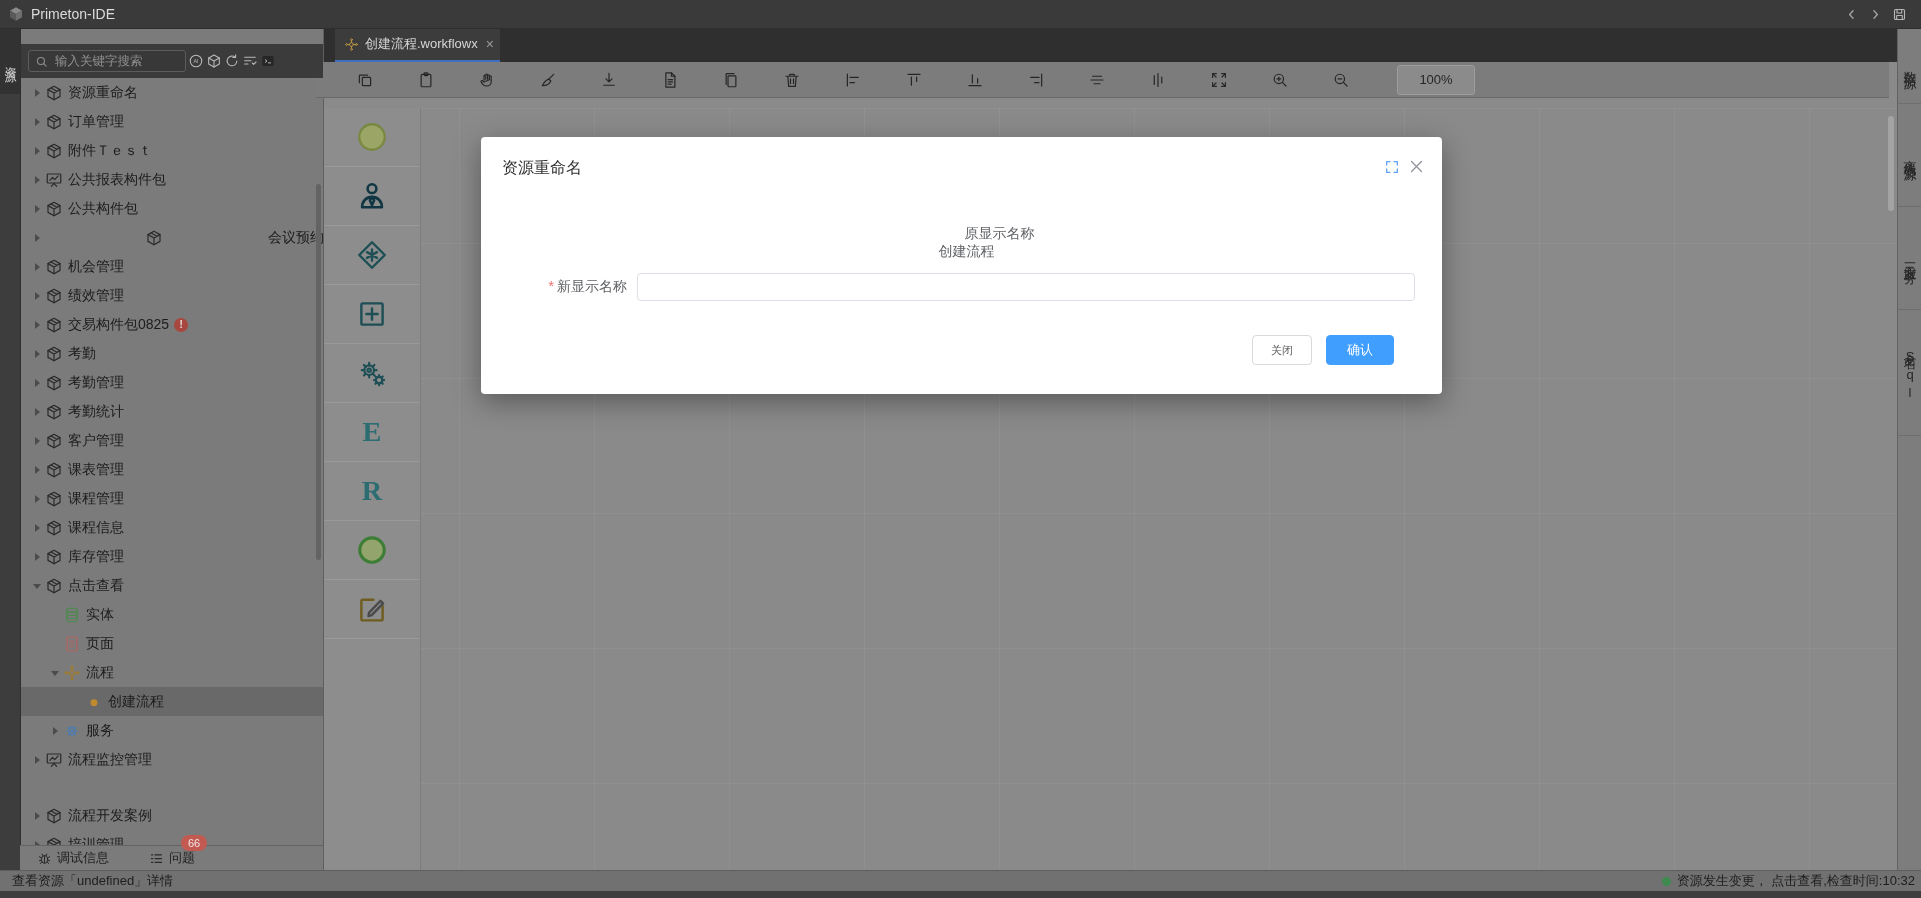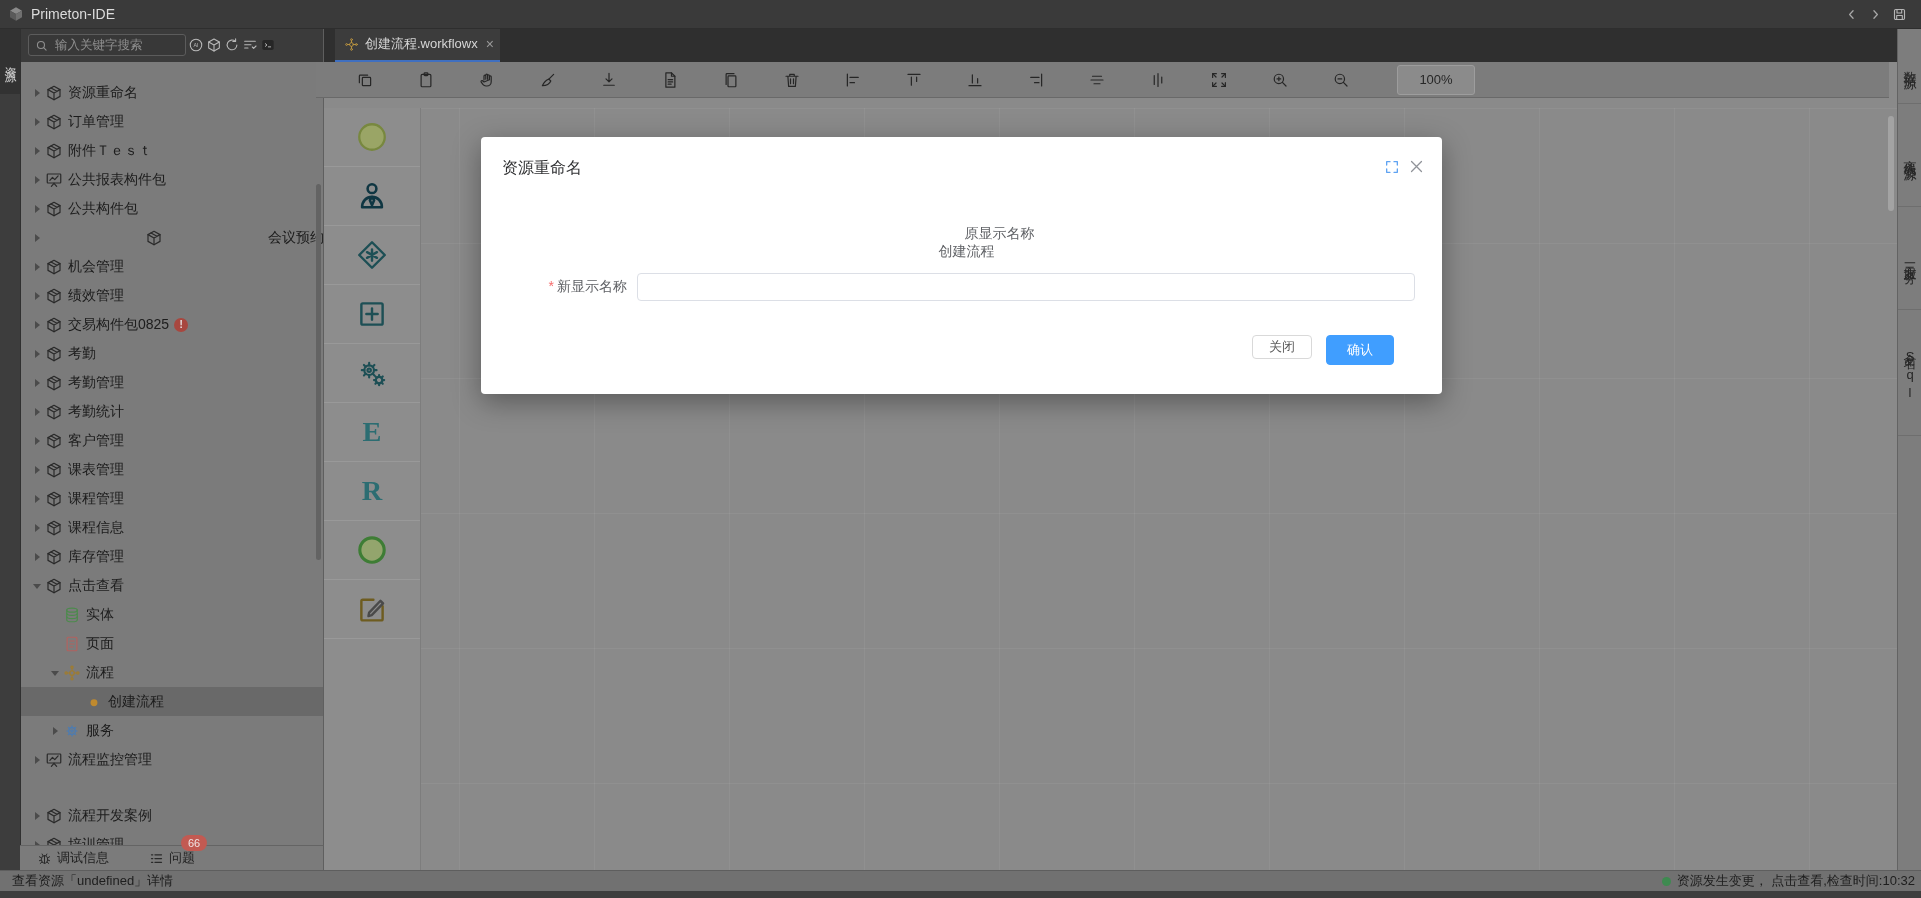--- a/index.html
+++ b/index.html
@@ -18,21 +18,21 @@
   .wbtn{width:15px;height:15px;color:#a9a9a9;cursor:pointer;}
 
   
   #rail{position:absolute;left:0;top:28px;width:20px;height:842px;background:#3d3d3d;border-right:1px solid #303030;z-index:4;}
   #rail .active{width:20px;height:66px;background:#323232;display:flex;align-items:center;justify-content:center;}
   .vtext{writing-mode:vertical-lr;text-orientation:upright;letter-spacing:4px;font-size:12px;}
   #rail .vtext{color:#d2d2d2;}
 
   
   #explorer{position:absolute;left:20px;top:28px;width:304px;height:817px;background:#7b7b7b;overflow:hidden;border-right:1px solid #5f5f5f;box-sizing:border-box;}
-  #searchrow{position:absolute;left:0;top:0;width:304px;height:34px;background:#3b3b3b;z-index:3;display:flex;align-items:center;}
+  #searchrow{position:absolute;left:0;top:16px;width:304px;height:34px;background:#3b3b3b;z-index:3;display:flex;align-items:center;}
   #searchbox{position:absolute;left:8px;top:6px;width:158px;height:22px;background:#383838;border:1px solid #5c5c5c;border-radius:3px;box-sizing:border-box;display:flex;align-items:center;}
   #searchbox svg{width:13px;height:13px;margin-left:6px;color:#8f8f8f;flex:none;}
   #searchinput{background:transparent;border:none;outline:none;color:#bdbdbd;font-size:12.5px;width:120px;margin-left:5px;}
   #searchinput::placeholder{color:#8f8f8f;}
   #searchicons{position:absolute;left:168px;top:0;height:34px;display:flex;align-items:center;gap:2px;}
   .sicon{width:16px;height:16px;color:#b9b9b9;cursor:pointer;}
   .sicon svg{width:16px;height:16px;}
 
   #tree{position:absolute;left:0;top:50px;width:304px;}
   .trow{height:29px;display:flex;align-items:center;box-sizing:border-box;cursor:pointer;}
@@ -106,21 +106,21 @@
   #dlgexpand svg,#dlgclose svg{width:100%;height:100%;}
   .dlgrow{position:absolute;left:0;width:961px;display:flex;align-items:center;}
   .dlglabel{width:146px;text-align:right;font-size:14px;color:#606266;flex:none;}
   .req{color:#f56c6c;margin-right:3px;font-size:14px;}
   #row-old{top:88px;height:22px;flex-direction:column;}
   #oldvalue{margin-left:10px;font-size:14px;color:#606266;}
   #row-new{top:132px;height:36px;}
   #newinput{margin-left:10px;width:778px;height:28px;box-sizing:border-box;border:1px solid #dcdfe6;border-radius:4px;
             outline:none;font-size:14px;color:#333;padding:0 10px;background:#fff;}
   #dlgbuttons{position:absolute;right:48px;top:198px;display:flex;gap:14px;}
-  #btnclose{width:60px;height:24px;background:#fff;border:1px solid #d9d9d9;border-radius:4px;color:#595959;font-size:13px;cursor:pointer;
+  #btnclose{width:60px;height:30px;background:#fff;border:1px solid #d9d9d9;border-radius:4px;color:#595959;font-size:11px;cursor:pointer;
             font-family:"Liberation Sans","DejaVu Sans",sans-serif;}
   #btnok{width:68px;height:30px;background:#409eff;border:1px solid #409eff;border-radius:4px;color:#fff;font-size:13px;cursor:pointer;
          font-family:"Liberation Sans","DejaVu Sans",sans-serif;}
 </style>
 </head>
 <body>
 
 <div id="app">
 
   <div id="titlebar">

